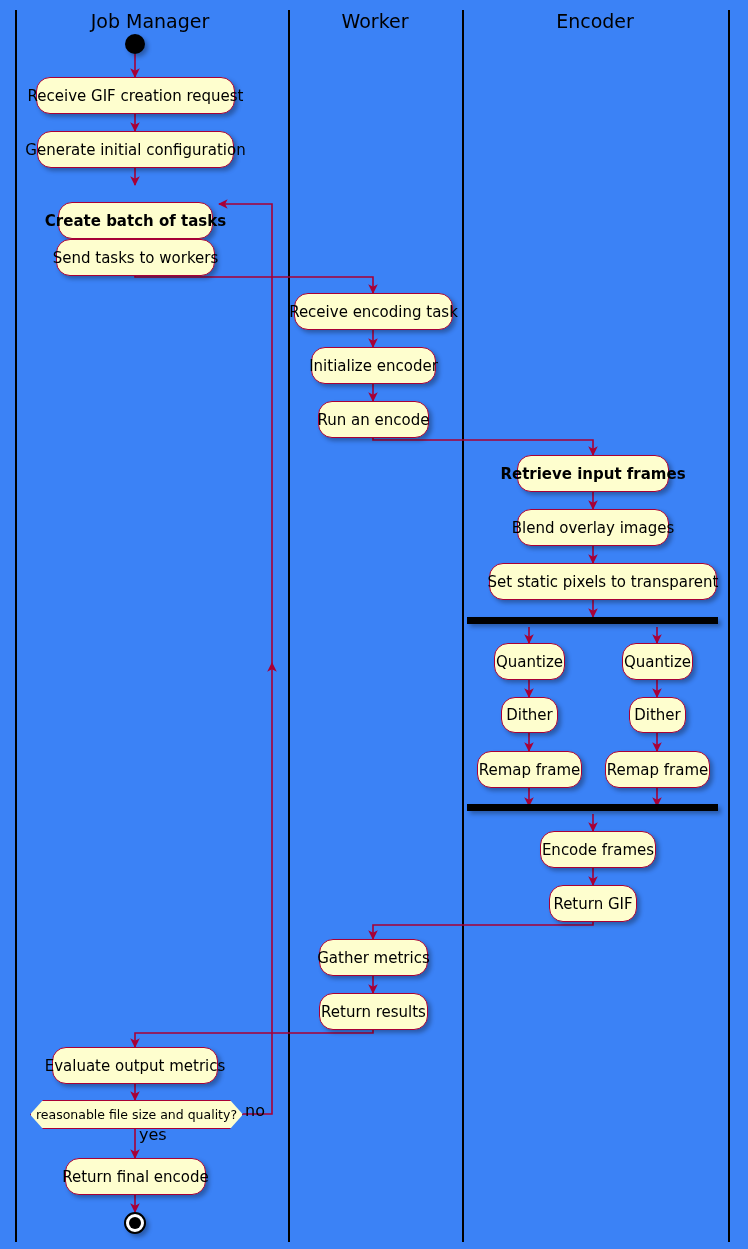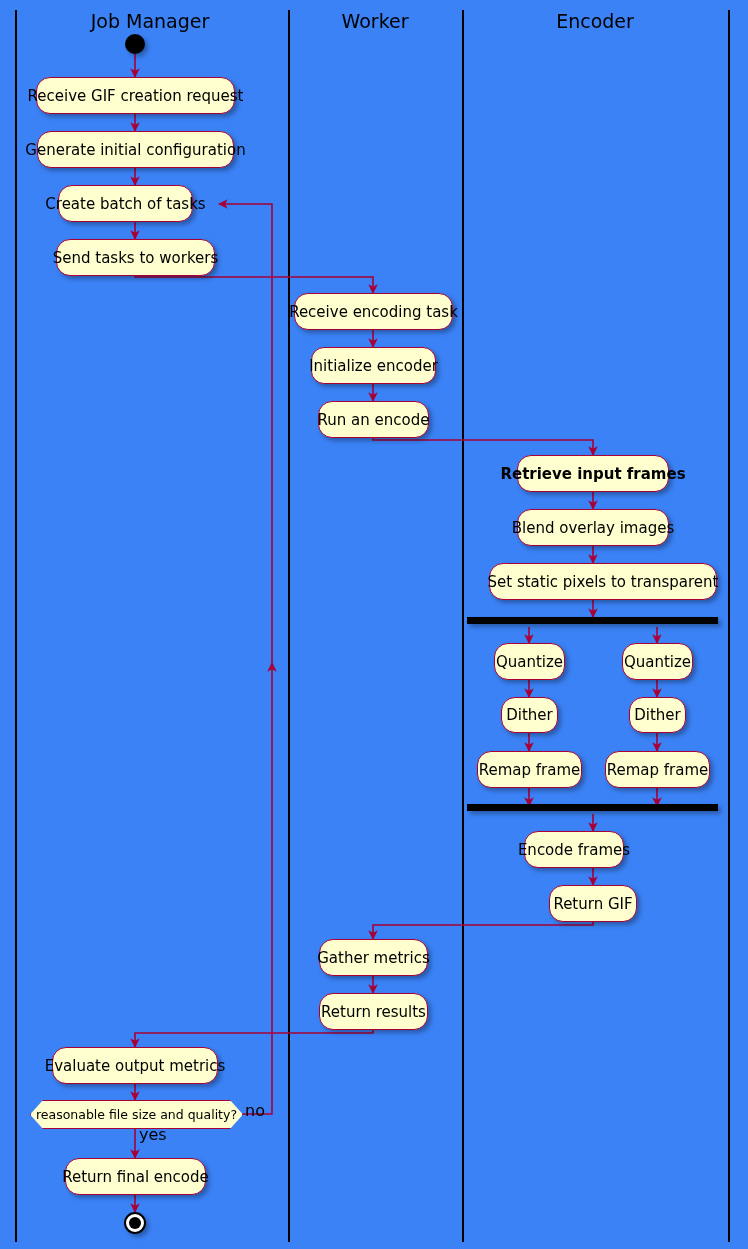--- a/index.html
+++ b/index.html
@@ -174,40 +174,40 @@
       <path d="M 272 663 L 272 204 L 219 204" marker-end="url(#arr)"></path>
     </g>
   </svg>
 
   <div class="start-node" style="left:125px; top:34px;"></div>
 
   <div class="node" style="left:36px; top:77px; width:199px; height:37px;">Receive GIF creation request</div>
 
   <div class="node" style="left:37px; top:131px; width:197px; height:37px;">Generate initial configuration</div>
 
-  <div class="node" style="left:58px; top:185px; width:135px; height:37px;">Create batch of tasks</div>
+  <div class="node" style="left:58px; top:202px; width:155px; height:37px;font-weight:bold;">Create batch of tasks</div>
 
   <div class="node" style="left:56px; top:239px; width:159px; height:37px;text-align:right;">Send tasks to workers</div>
 
   <div class="node" style="left:52px; top:1047px; width:166px; height:37px;">Evaluate output metrics</div>
 
   <div class="diamond" style="left:30px; top:1100px; width:213px; height:29px;">reasonable file size and quality?</div>
 
   <div class="edge-label" style="left:245px; top:1101px;">no</div>
   <div class="edge-label" style="left:139px; top:1125px;">yes</div>
 
   <div class="node" style="left:65px; top:1158px; width:141px; height:37px;">Return final encode</div>
 
   <div class="end-node-outer" style="left:124px; top:1212px;">
     <div class="end-node-inner" style="left:3px; top:3px;"></div>
   </div>
 
   <div class="node" style="left:294px; top:293px; width:159px; height:37px;">Receive encoding task</div>
 
-  <div class="node" style="left:311px; top:347px; width:125px; height:37px;border-radius:13px;">Initialize encoder</div>
+  <div class="node" style="left:311px; top:347px; width:125px; height:37px;">Initialize encoder</div>
 
   <div class="node" style="left:319px; top:939px; width:109px; height:37px;">Gather metrics</div>
 
   <div class="node" style="left:318px; top:401px; width:111px; height:37px;">Run an encode</div>
 
   <div class="node" style="left:319px; top:993px; width:109px; height:37px;">Return results</div>
 
   <div class="node" style="left:517px; top:455px; width:152px; height:37px;font-weight:bold;">Retrieve input frames</div>
 
   <div class="node" style="left:517px; top:509px; width:152px; height:37px;">Blend overlay images</div>
@@ -219,17 +219,17 @@
   <div class="node" style="left:494px; top:643px; width:71px; height:37px;">Quantize</div>
   <div class="node" style="left:501px; top:697px; width:57px; height:36px;">Dither</div>
   <div class="node" style="left:477px; top:751px; width:105px; height:37px;">Remap frame</div>
 
   <div class="node" style="left:622px; top:643px; width:71px; height:37px;">Quantize</div>
   <div class="node" style="left:629px; top:697px; width:57px; height:36px;">Dither</div>
   <div class="node" style="left:605px; top:751px; width:105px; height:37px;">Remap frame</div>
 
   <div class="bar" style="left:467px; top:804px; width:251px;"></div>
 
-  <div class="node" style="left:524px; top:831px; width:100px; height:37px;">Encode frames</div>
+  <div class="node" style="left:540px; top:831px; width:116px; height:37px;">Encode frames</div>
 
   <div class="node" style="left:549px; top:885px; width:88px; height:37px;">Return GIF</div>
 
 </div>
 
 </body></html>

